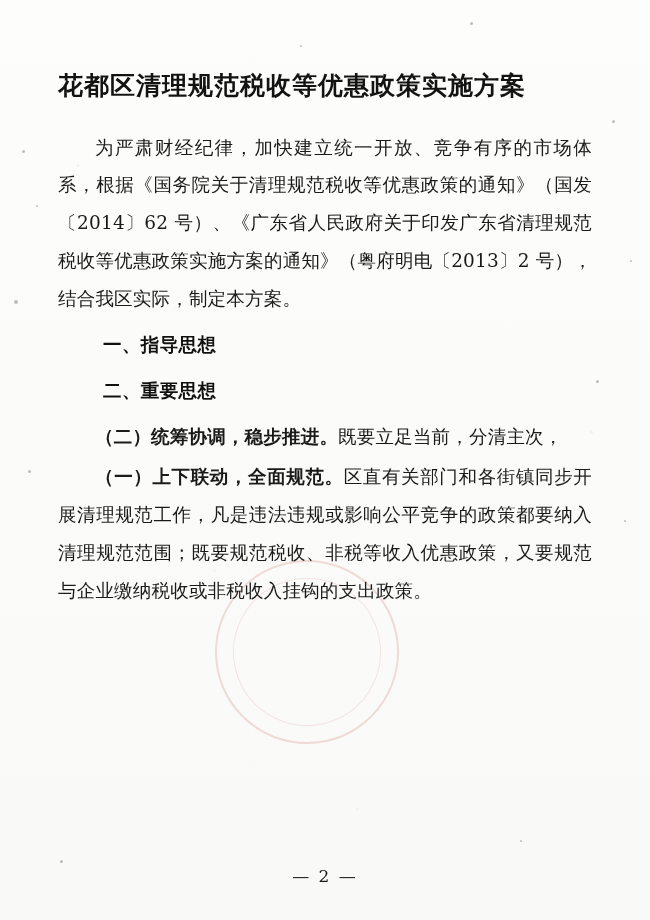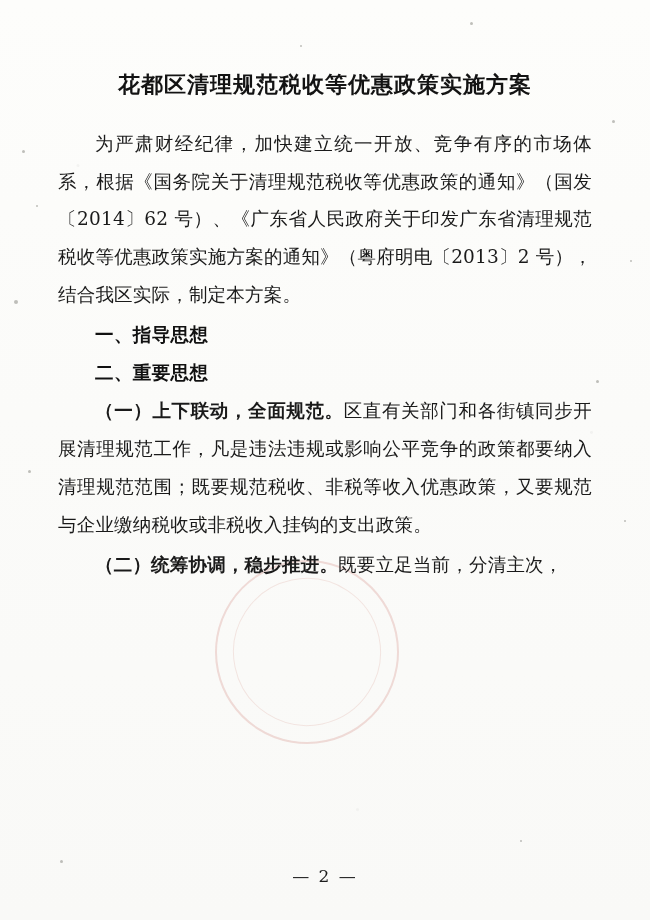--- a/index.html
+++ b/index.html
@@ -39,22 +39,21 @@
     border-radius: 50%;
     display: block;
   }
   .content {
     position: absolute;
     left: 0; top: 0; right: 0; bottom: 0;
     padding: 52px 58px 0 58px;
     box-sizing: border-box;
   }
   .doc-title {
-    text-align: center;
-    font-size: 22px;
+    font-size: 25px;
     font-weight: bold;
     letter-spacing: 1px;
     color: #131313;
     margin: 18px 0 26px 0;
     line-height: 1.3;
     font-family: "DejaVu Serif", "Liberation Serif", serif;
   }
   .para {
     font-size: 18.5px;
     line-height: 2.05;
@@ -66,21 +65,21 @@
   }
   .para.indent {
     text-indent: 2em;
   }
   .heading {
     font-size: 18.5px;
     line-height: 2.05;
     font-weight: bold;
     color: #111;
     text-indent: 2em;
-    margin: 0;
+    margin: 8px;
     letter-spacing: 0.4px;
   }
   .sub-lead {
     font-weight: bold;
   }
   .page-number {
     position: absolute;
     bottom: 34px;
     left: 0;
     right: 0;
@@ -135,21 +134,21 @@
 
     <h1 class="doc-title">花都区清理规范税收等优惠政策实施方案</h1>
 
     <p class="para indent">为严肃财经纪律，加快建立统一开放、竞争有序的市场体系，根据《国务院关于清理规范税收等优惠政策的通知》（国发〔2014〕62 号）、《广东省人民政府关于印发广东省清理规范税收等优惠政策实施方案的通知》（粤府明电〔2013〕2 号），结合我区实际，制定本方案。</p>
 
     <p class="heading">一、指导思想</p>
 
 
     <p class="heading">二、重要思想</p>
 
+    <p class="para indent"><span class="sub-lead">（二）统筹协调，稳步推进。</span><span>既要立足当前，分清主次，</span></p>
+
     <p class="para indent"><span class="sub-lead">（一）上下联动，全面规范。</span><span>区直有关部门和各街镇同步开展清理规范工作，凡是违法违规或影响公平竞争的政策都要纳入清理规范范围；既要规范税收、非税等收入优惠政策，又要规范与企业缴纳税收或非税收入挂钩的支出政策。</span></p>
-
-    <p class="para indent"><span class="sub-lead">（二）统筹协调，稳步推进。</span><span>既要立足当前，分清主次，</span></p>
 
   </div>
 
   <div class="page-number">— 2 —</div>
 
 </div>
 
 </body></html>

